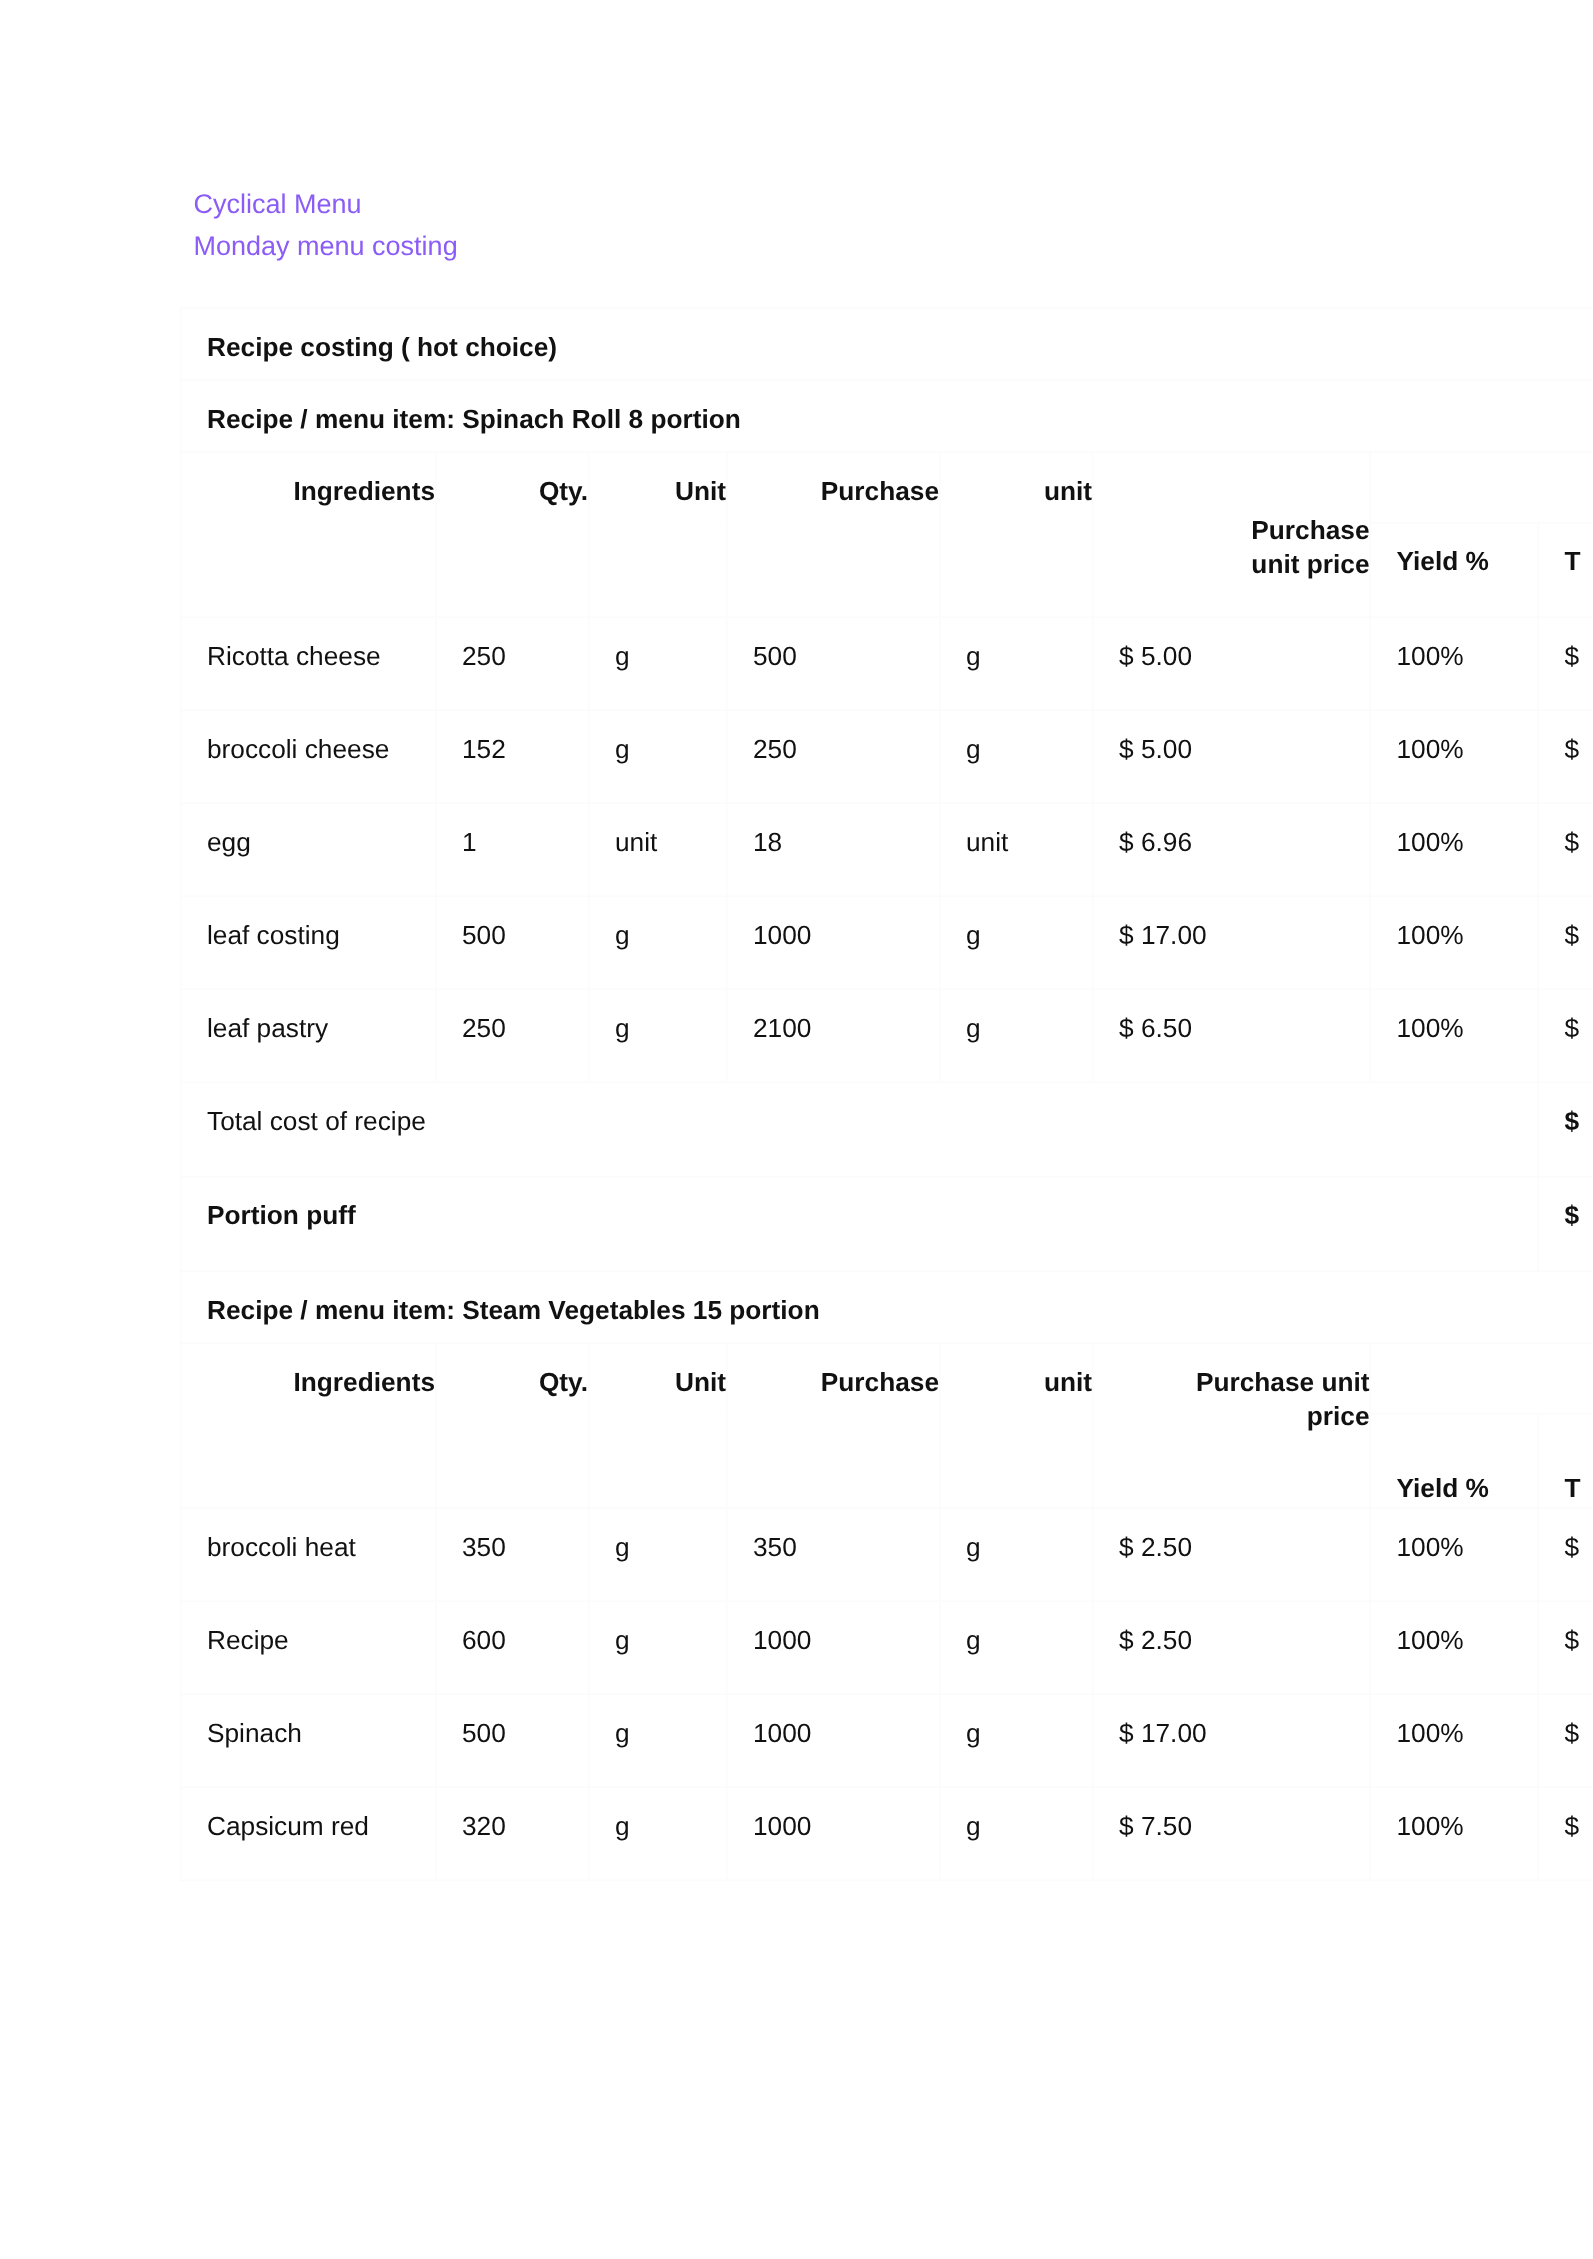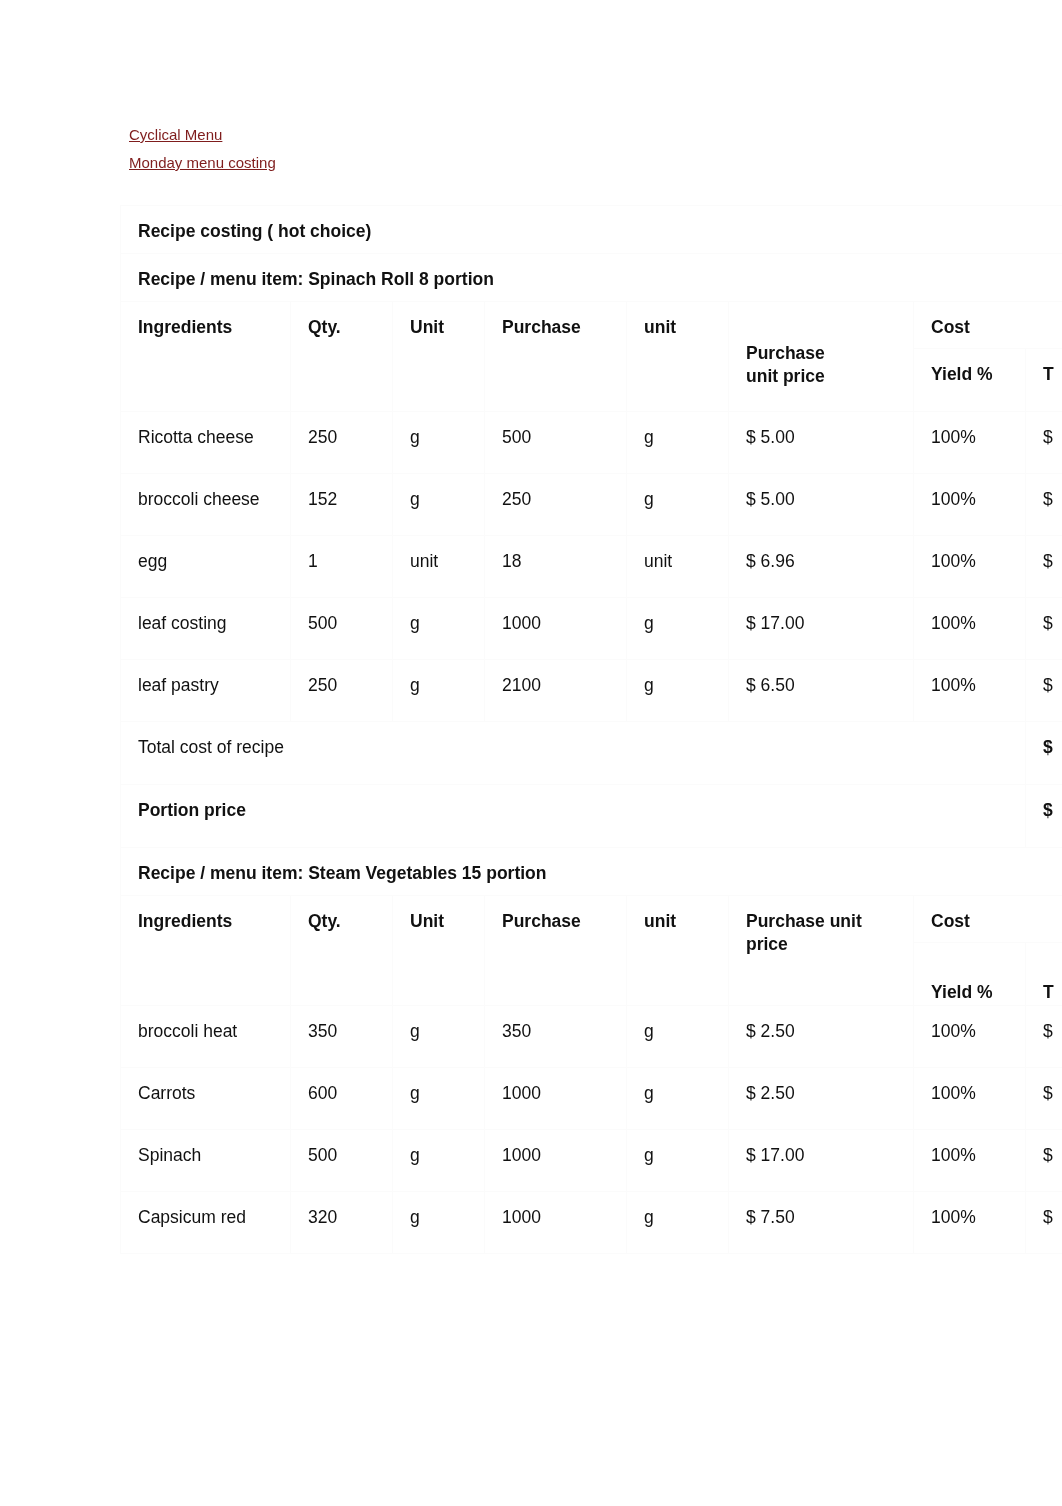--- a/index.html
+++ b/index.html
@@ -16,25 +16,24 @@
     width: 1062px;
     height: 1506px;
     background: #ffffff;
     overflow: hidden;
   }
 
   
   .para {
     position: absolute;
     left: 129px;
-    font-size: 15px;
+    font-size: 18px;
     line-height: 1.2;
     white-space: nowrap;
-    color: #7f1d1d;
-    text-decoration: underline;
+    color: #8b5cf6;
   }
   #para-cyclical { top: 126px; }
   #para-monday  { top: 154px; }
 
   
   .doc-table {
     position: absolute;
     left: 120px;
     top: 205px;
     width: 1115px;          
@@ -53,21 +52,21 @@
     padding: 14px 0 0 17px;
     line-height: 1.32;
     white-space: pre-line;
   }
 
   
   .row-title td { height: 47px; }
   .row-subtitle td { height: 47px; }
 
   
-  .row-head td { height: 46px; }
+  .row-head td { height: 46px; text-align: right; }
   .row-head2 td { height: 62px; }
 
   
   .row-data td { height: 61px; }
 
   
   .row-total td { height: 62px; }
 
   .nested-shift { padding-top: 40px; }
   .yield-shift  { padding-top: 38px; }
@@ -273,21 +272,21 @@
     <tr class="row-total">
       <td colspan="7">
         <div class="cell" style="font-weight:normal">Total cost of recipe</div>
           </td>
       <td>
         <div class="cell money" style="font-weight:bold">$</div>
           </td>
     </tr>
     <tr class="row-total">
       <td colspan="7">
-        <div class="cell" style="font-weight:bold">Portion price</div>
+        <div class="cell" style="font-weight:bold">Portion puff</div>
           </td>
       <td>
         <div class="cell money" style="font-weight:bold">$</div>
           </td>
     </tr>
 
     <tr class="row-subtitle">
       <td colspan="8">
         <div class="cell" style="font-weight:bold">Recipe / menu item: Steam Vegetables 15 portion</div>
       </td>
@@ -347,21 +346,21 @@
           </td>
       <td>
             <div class="cell">100%</div>
           </td>
       <td>
             <div class="cell money">$</div>
           </td>
     </tr>
     <tr class="row-data">
       <td>
-            <div class="cell">Carrots</div>
+            <div class="cell">Recipe</div>
           </td>
       <td>
             <div class="cell">600</div>
           </td>
       <td>
             <div class="cell">g</div>
           </td>
       <td>
             <div class="cell">1000</div>
           </td>

